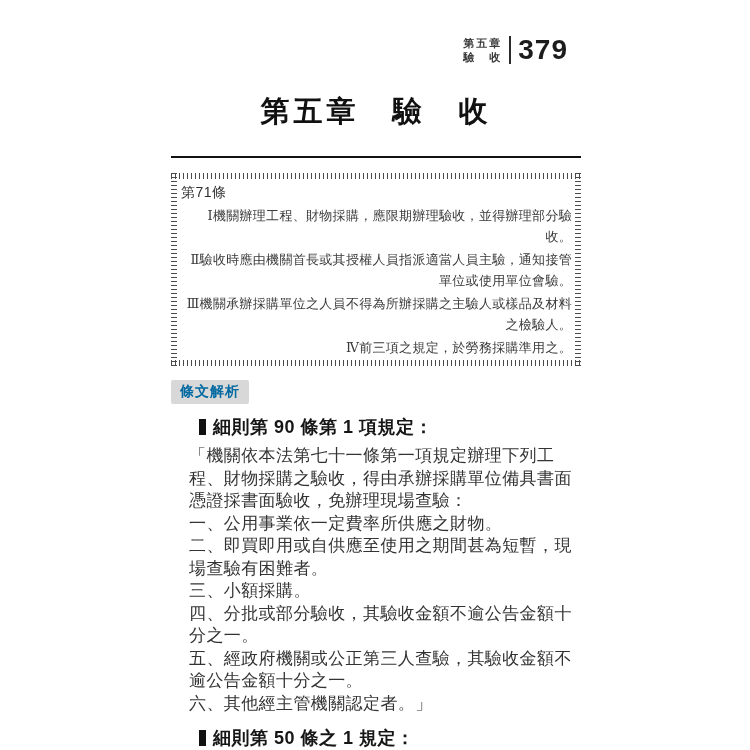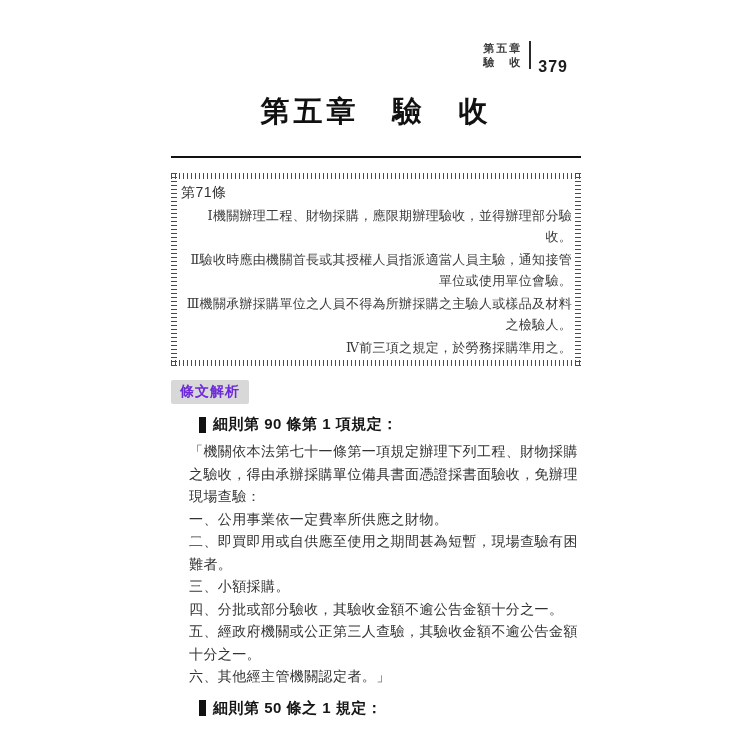--- a/index.html
+++ b/index.html
@@ -17,21 +17,21 @@
     display:flex;align-items:center;gap:7px;
   }
   .running-header .chapter{
     text-align:right;font-size:11px;line-height:14px;
     color:#3c3c3c;letter-spacing:2px;font-weight:bold;
   }
   .running-header .vrule{
     width:2px;height:28px;background:#2b2b2b;
   }
   .running-header .page-number{
-    font-size:16px;font-weight:bold;color:#1c1c1c;letter-spacing:1px;margin-top:24px;
+    font-size:28px;font-weight:bold;color:#1c1c1c;letter-spacing:1px;
   }
   
   .content{
     position:absolute;left:171px;top:92px;width:410px;
   }
   .chapter-title{
     margin:0;text-align:center;
     font-size:29px;font-weight:bold;color:#111;
     letter-spacing:4px;
     padding-bottom:24px;
@@ -62,37 +62,37 @@
     font-family:"Liberation Sans",sans-serif;
     font-size:14px;color:#2e2e2e;letter-spacing:0.5px;
   }
   .law-box p.clause{
     margin:2px 0 0 0;
     padding-left:1em;text-indent:-1em;text-align:right;
   }
   
   .analysis-badge{
     display:inline-block;margin-top:14px;
-    background:#d8d8d8;color:#6d28d9;
+    background:#d8d8d8;color:#0369a1;
     font-size:14px;font-weight:bold;letter-spacing:1px;
     padding:3px 9px;border-radius:2px;
   }
   
   .analysis-section{margin-top:11px;}
   .analysis-heading{
     display:flex;align-items:center;gap:7px;
-    font-size:15px;font-weight:bold;color:#161616;
+    font-size:18px;font-weight:bold;color:#161616;
     margin:0 0 6px 0;letter-spacing:0.5px;padding-left:28px;
   }
   .bar-marker{
     display:inline-block;width:7px;height:16px;background:#111;flex:0 0 auto;
   }
   .analysis-body{
     padding-left:18px;
-    font-size:14px;line-height:22.5px;color:#333;
+    font-size:17px;line-height:22.5px;color:#333;
     letter-spacing:0.4px;
   }
   .analysis-body p{margin:0;}
 </style>
 </head>
 <body>
 
 <div class="page">
 
   <div class="running-header">

